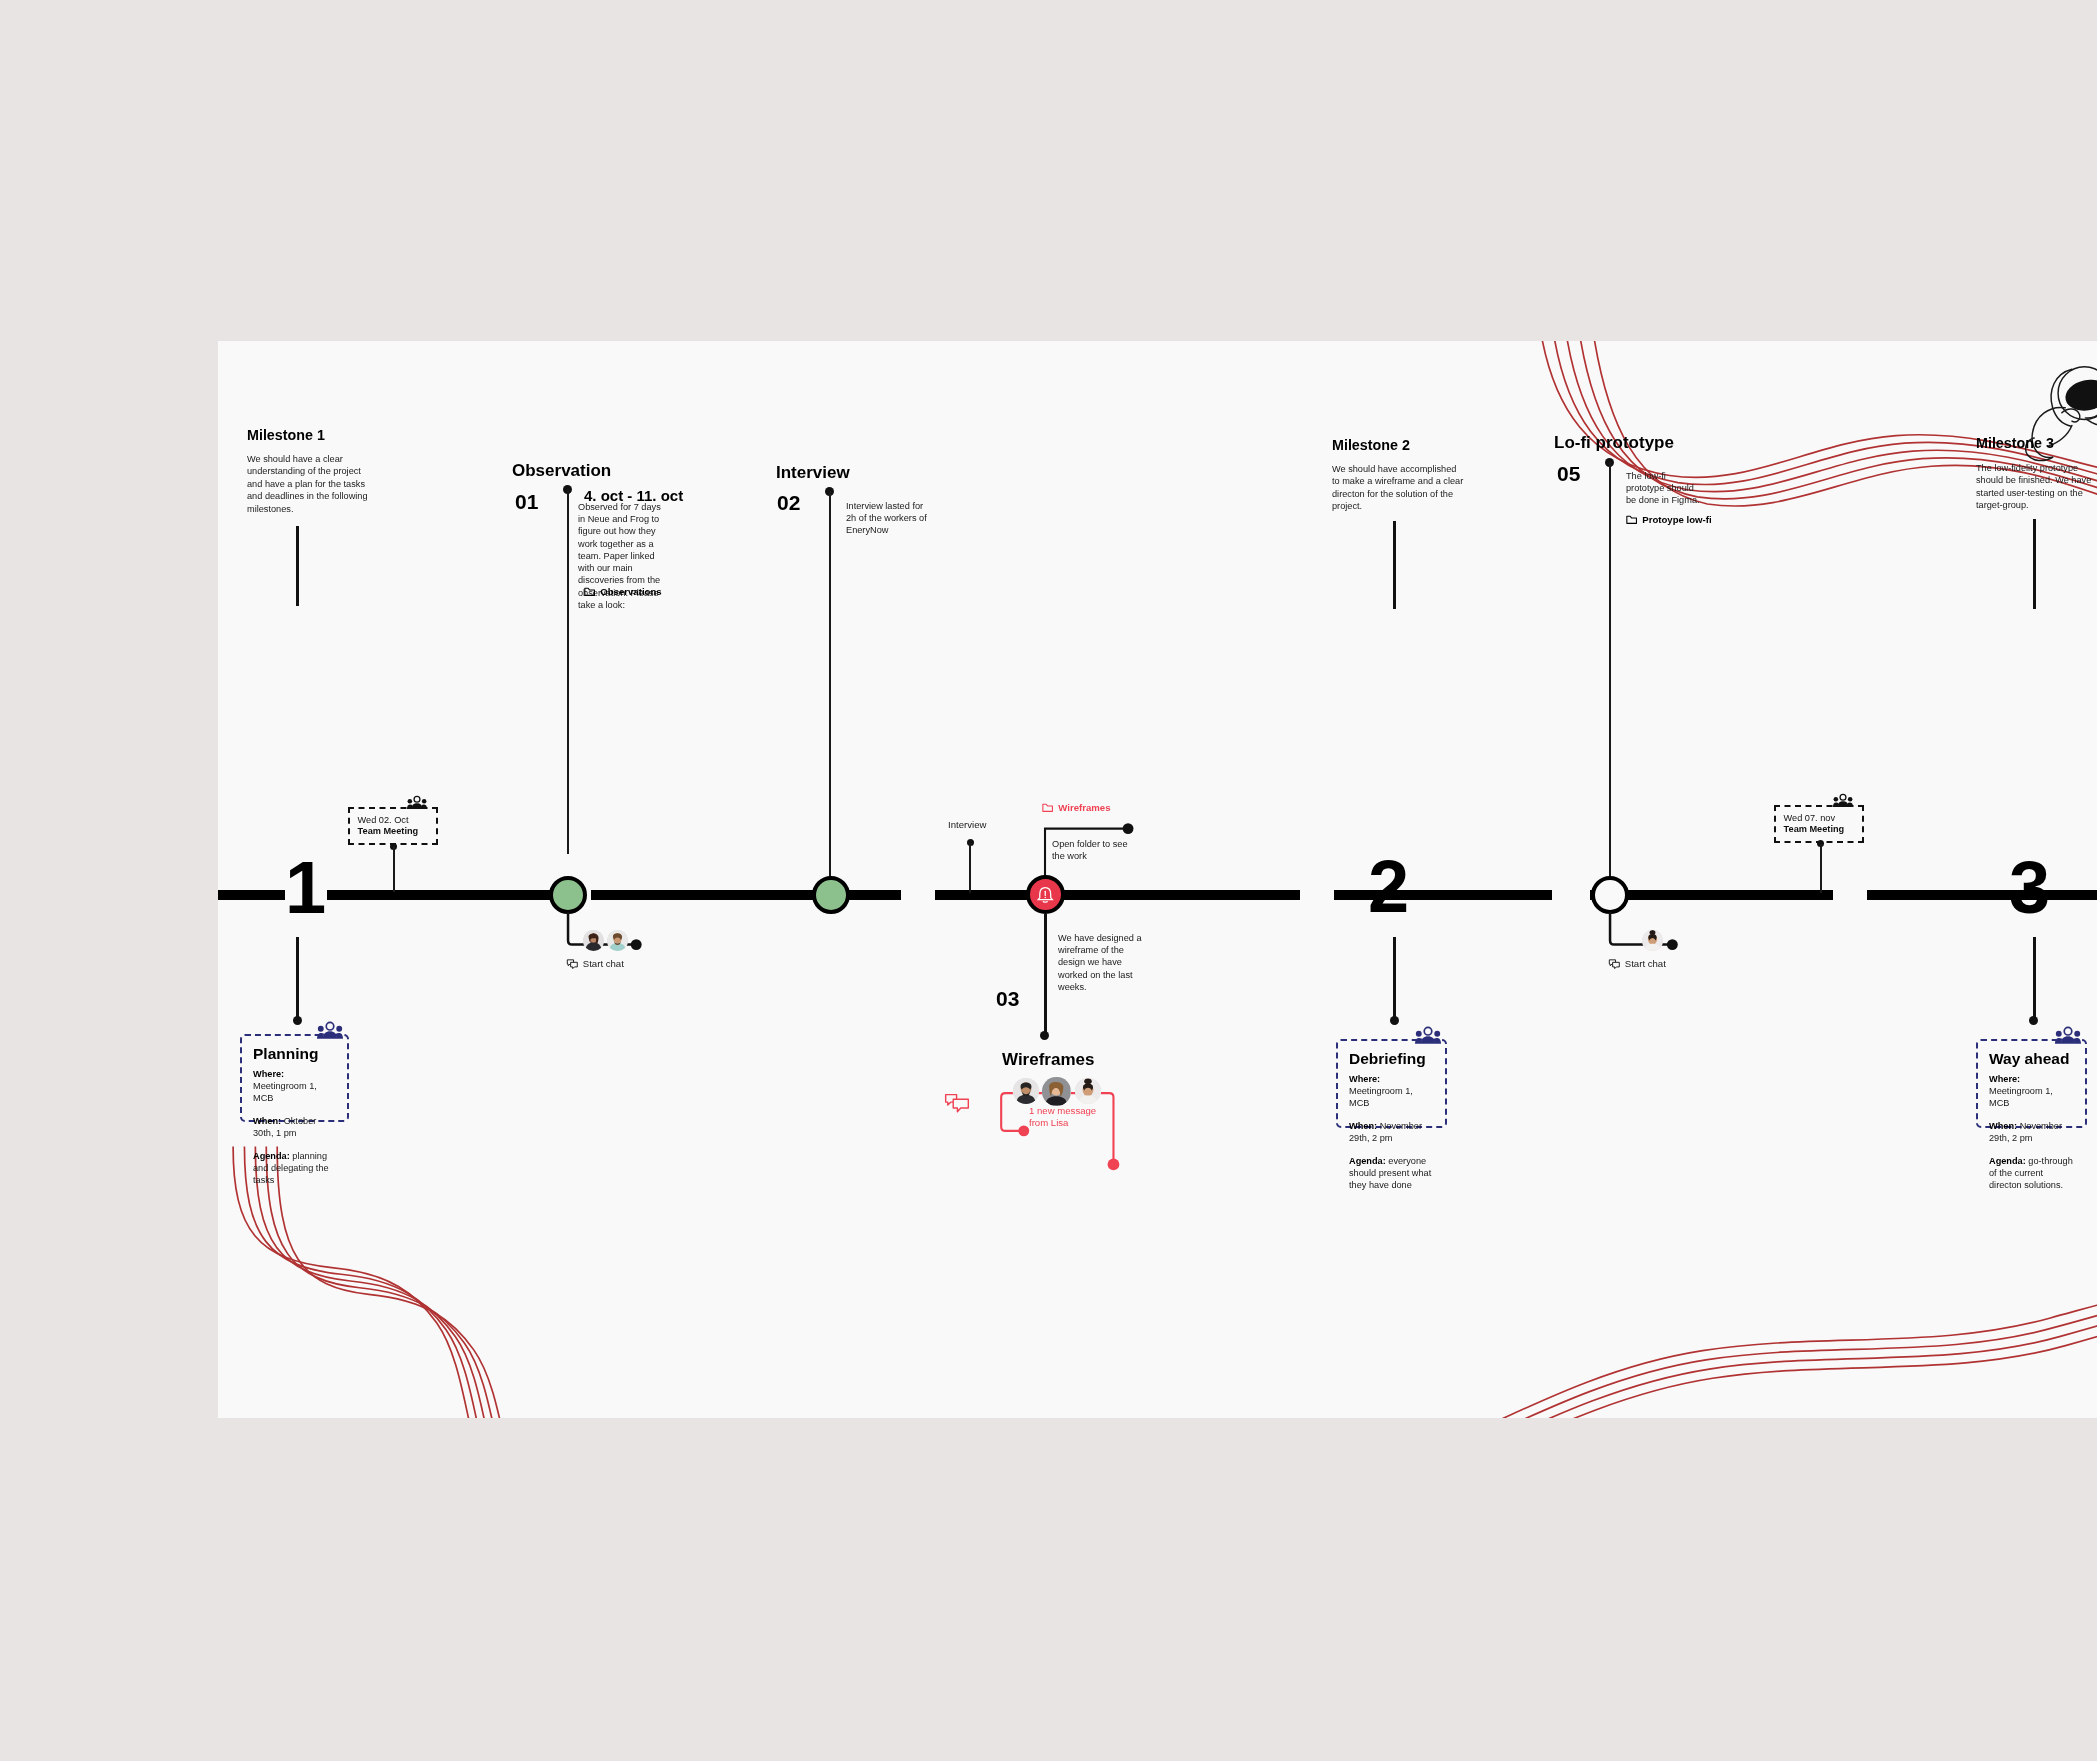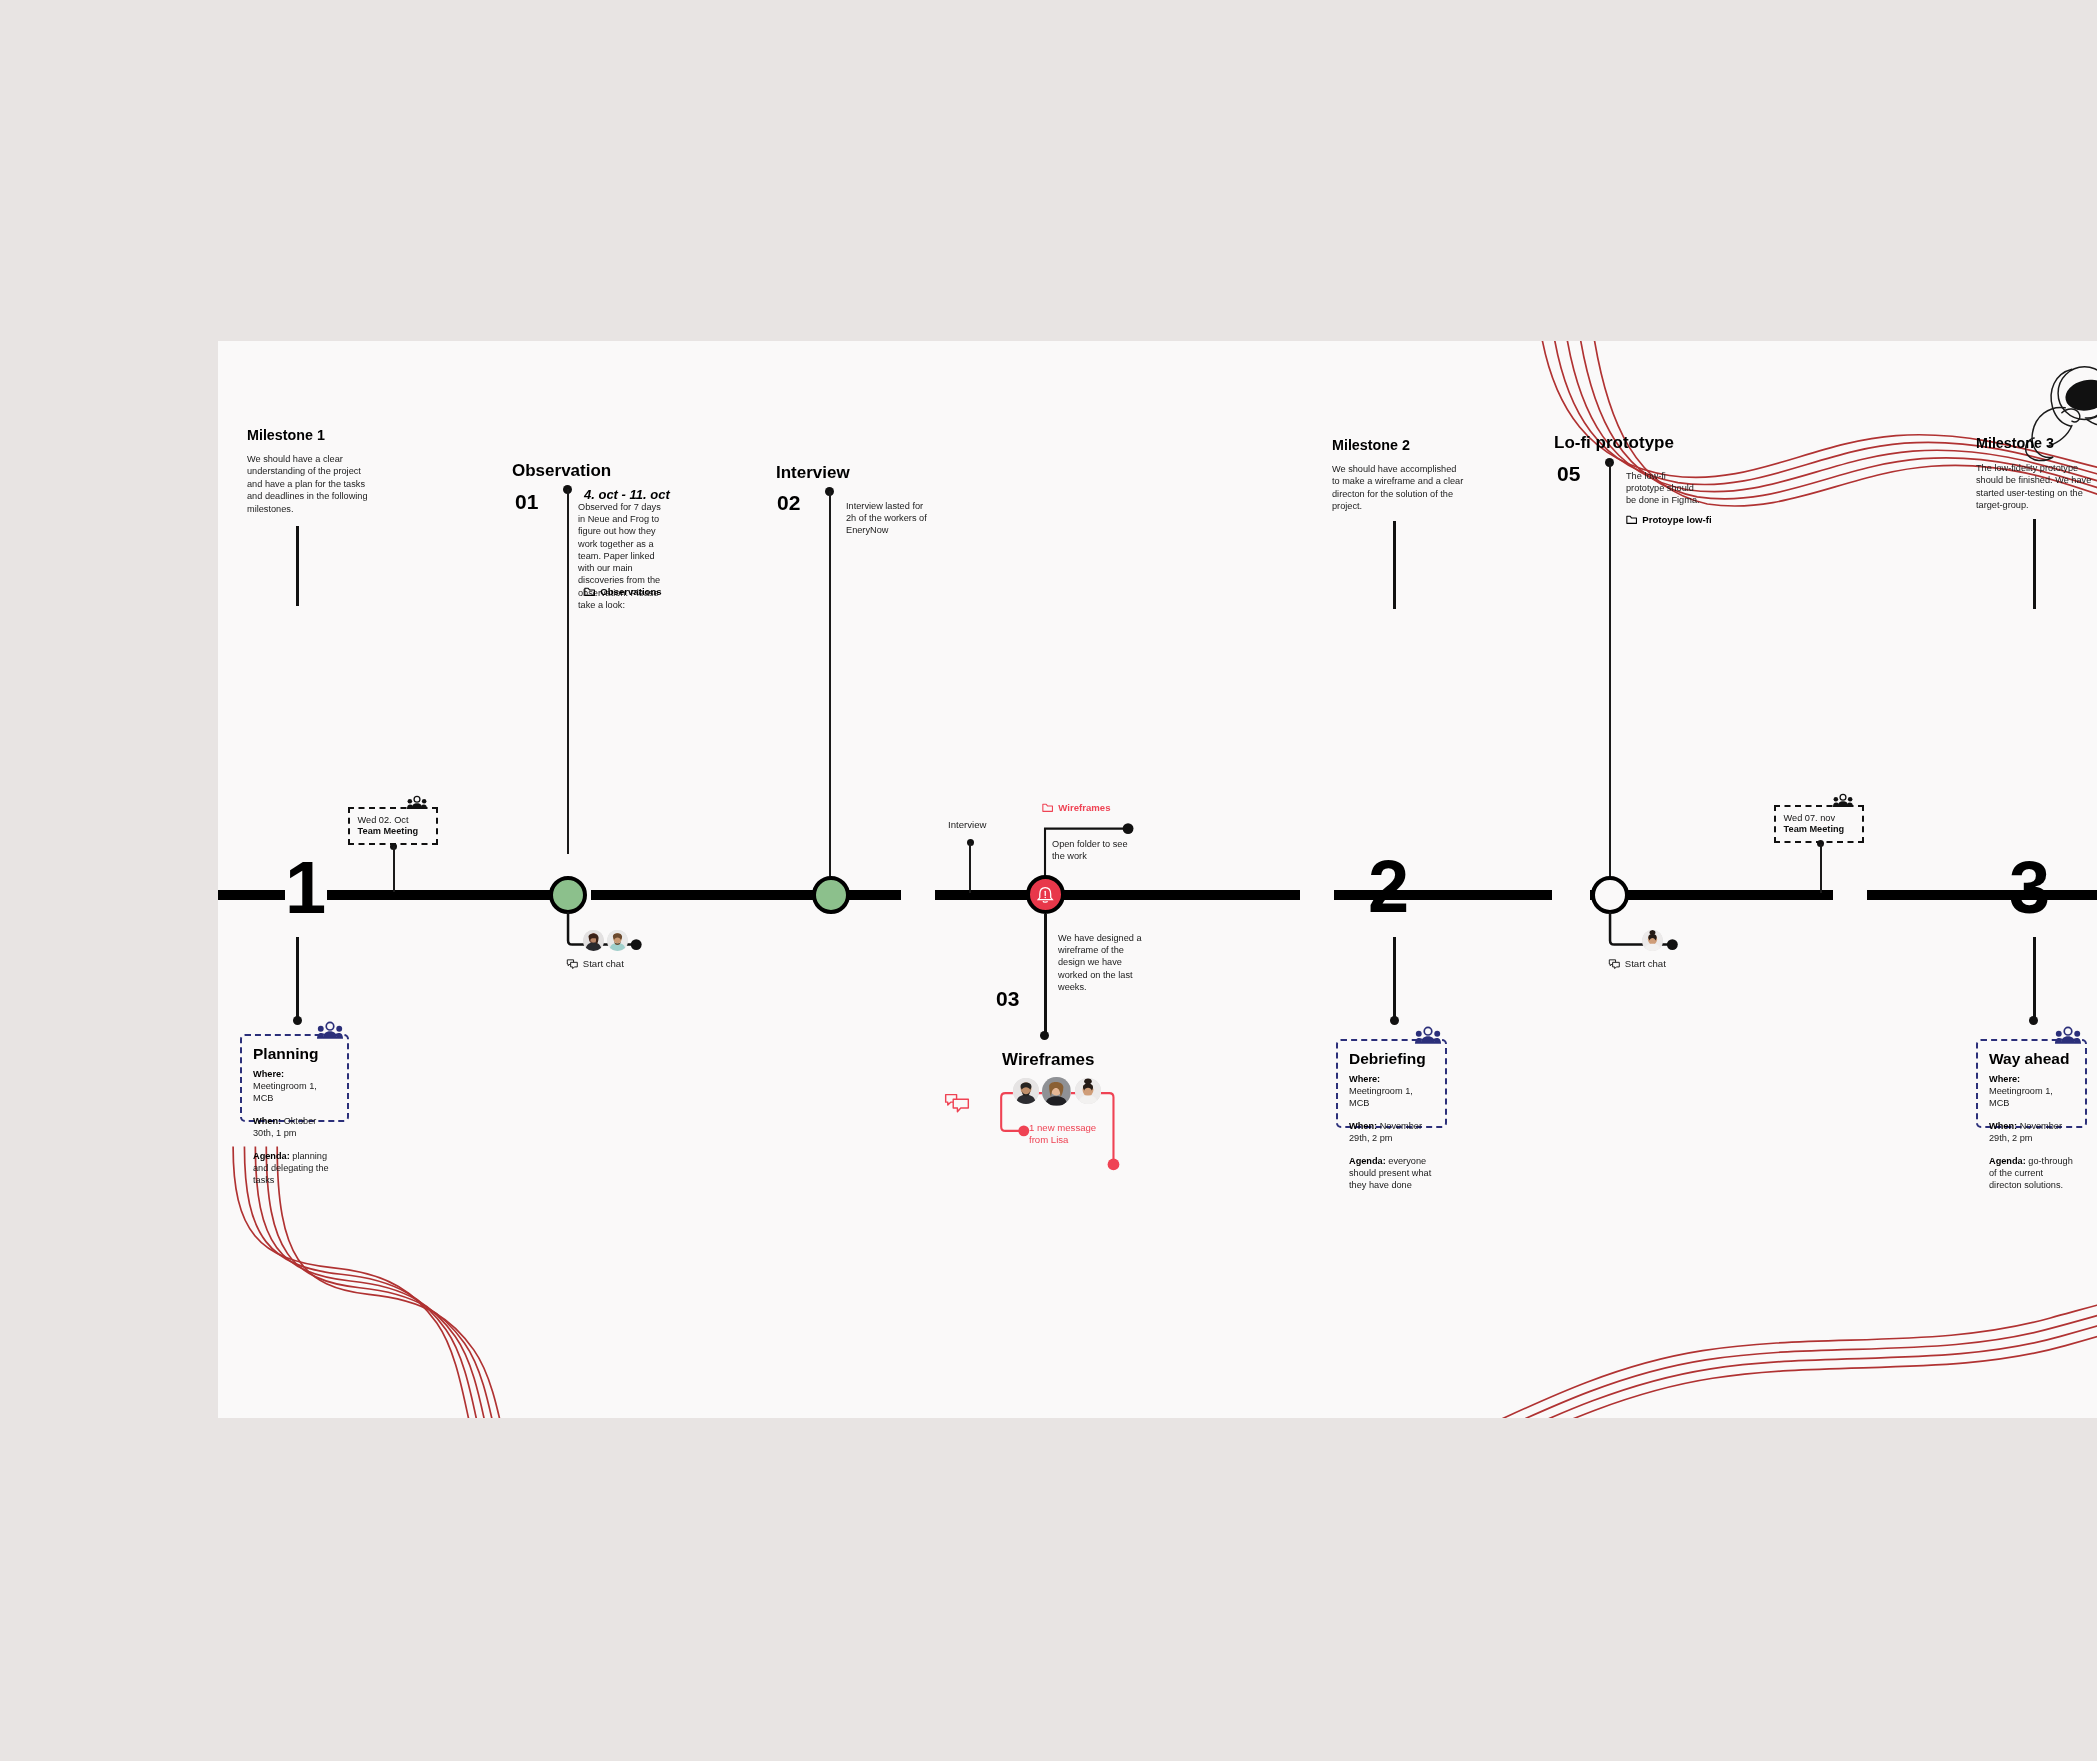--- a/index.html
+++ b/index.html
@@ -31,21 +31,21 @@
   .stem{position:absolute;width:1.7px;background:#1a1a1a;}
   .stem-thick{position:absolute;width:2.9px;background:#111;}
   .dot{position:absolute;width:9.2px;height:9.2px;border-radius:50%;background:#111;}
   .dot-sm{position:absolute;width:7.1px;height:7.1px;border-radius:50%;background:#111;}
 
   
   .phase-title{position:absolute;font-size:17px;font-weight:bold;color:#000;white-space:nowrap;}
   .ms-title{position:absolute;font-size:14.3px;font-weight:bold;color:#000;white-space:nowrap;}
   .ms-body{position:absolute;font-size:9.2px;line-height:1.35;color:#1a1a1a;}
   .step-num{position:absolute;font-size:21px;font-weight:bold;color:#000;}
-  .step-date{position:absolute;font-size:13px;font-weight:bold;font-style:italic;color:#000;white-space:nowrap;}
+  .step-date{position:absolute;font-size:15px;font-weight:bold;color:#000;white-space:nowrap;}
   .step-body{position:absolute;font-size:9.2px;line-height:1.33;color:#1a1a1a;}
   .folder-link{position:absolute;display:flex;align-items:center;gap:5px;font-size:9.6px;font-weight:bold;color:#000;white-space:nowrap;}
   .folder-link.red{color:#ef4354;}
   .small-label{position:absolute;font-size:9.6px;color:#1a1a1a;white-space:nowrap;}
 
   
   .chip{position:absolute;border:2.1px dashed #111;padding:5.9px 7.6px 6.7px 7.6px;box-sizing:border-box;background:transparent;}
   .chip .d1{font-size:9.2px;color:#111;line-height:1.25;white-space:nowrap;}
   .chip .d2{font-size:9.2px;color:#111;font-weight:bold;line-height:1.25;white-space:nowrap;}
   .chip-people{position:absolute;right:7.6px;top:-12.6px;}
@@ -293,21 +293,21 @@
   </div>
   <div class="avatar" style="left:857px;top:737px;width:26px;height:26px;">
     <svg class="av-in" viewBox="0 0 62 62">
         <rect width="62" height="62" fill="#eceaea"></rect>
         <ellipse cx="31" cy="28" rx="13" ry="15" fill="#cf9d78"></ellipse>
         <path d="M8,62 C8,48 18,42 31,42 C44,42 54,48 54,62 Z" fill="#f2f1f0"></path>
         <path d="M19,22 C19,10 43,10 43,22 C43,26 41,28 40,30 C38,21 24,21 22,30 C21,27 19,26 19,22 Z" fill="#241b16"></path>
         <ellipse cx="31" cy="8" rx="9" ry="7" fill="#241b16"></ellipse>
       </svg>
   </div>
-  <div class="newmsg" style="left:811px;top:781px;width:76px;">1 new message from Lisa</div>
+  <div class="newmsg" style="left:811px;top:764px;width:76px;">1 new message from Lisa</div>
 
   <div class="ms-title" style="left:1114px;top:96px;">Milestone 2</div>
   <div class="ms-body" style="left:1114px;top:122px;width:132px;">We should have accomplished to make a wireframe and a clear directon for the solution of the project.</div>
   <div class="stem-thick" style="left:1175px;top:180px;height:88px;"></div>
   <div class="ms-num" style="left:1150px;top:509px;">2</div>
   <div class="stem-thick" style="left:1175px;top:596px;height:84px;"></div>
   <div class="dot" style="left:1172px;top:675px;"></div>
 
   <div class="mcard" style="left:1118px;top:698px;width:111px;height:89px;">
     <div class="mcard-people">

